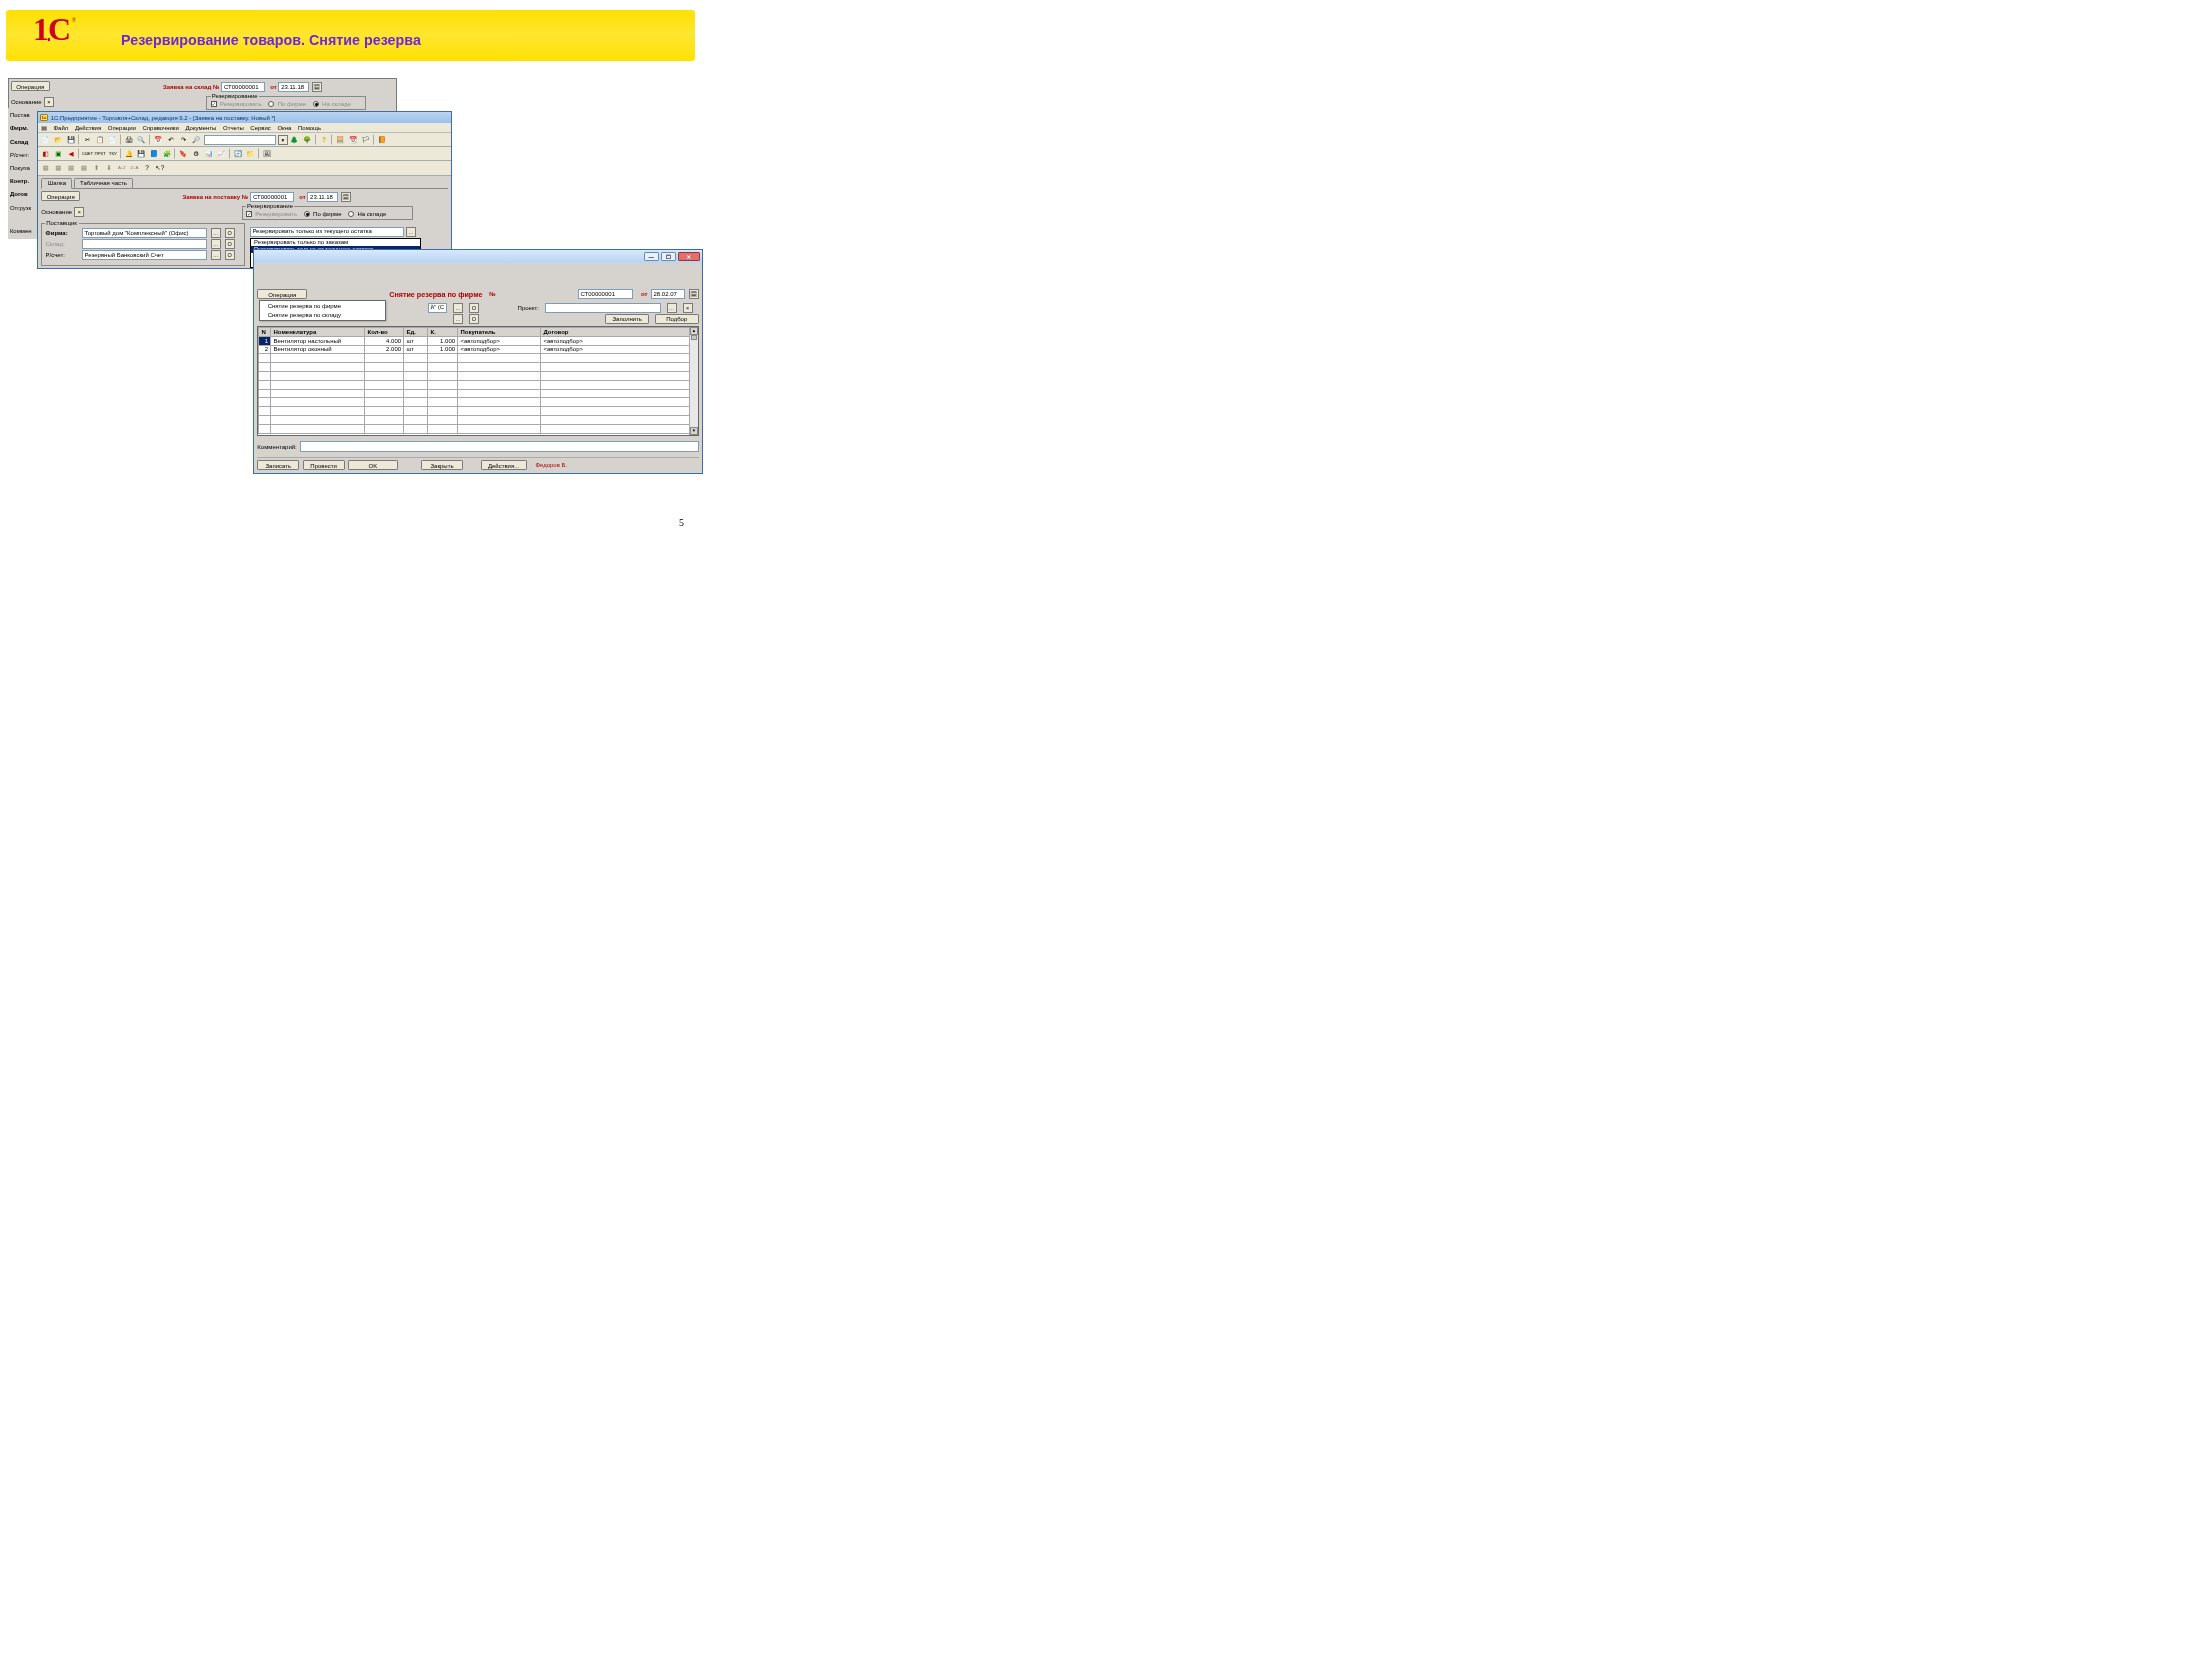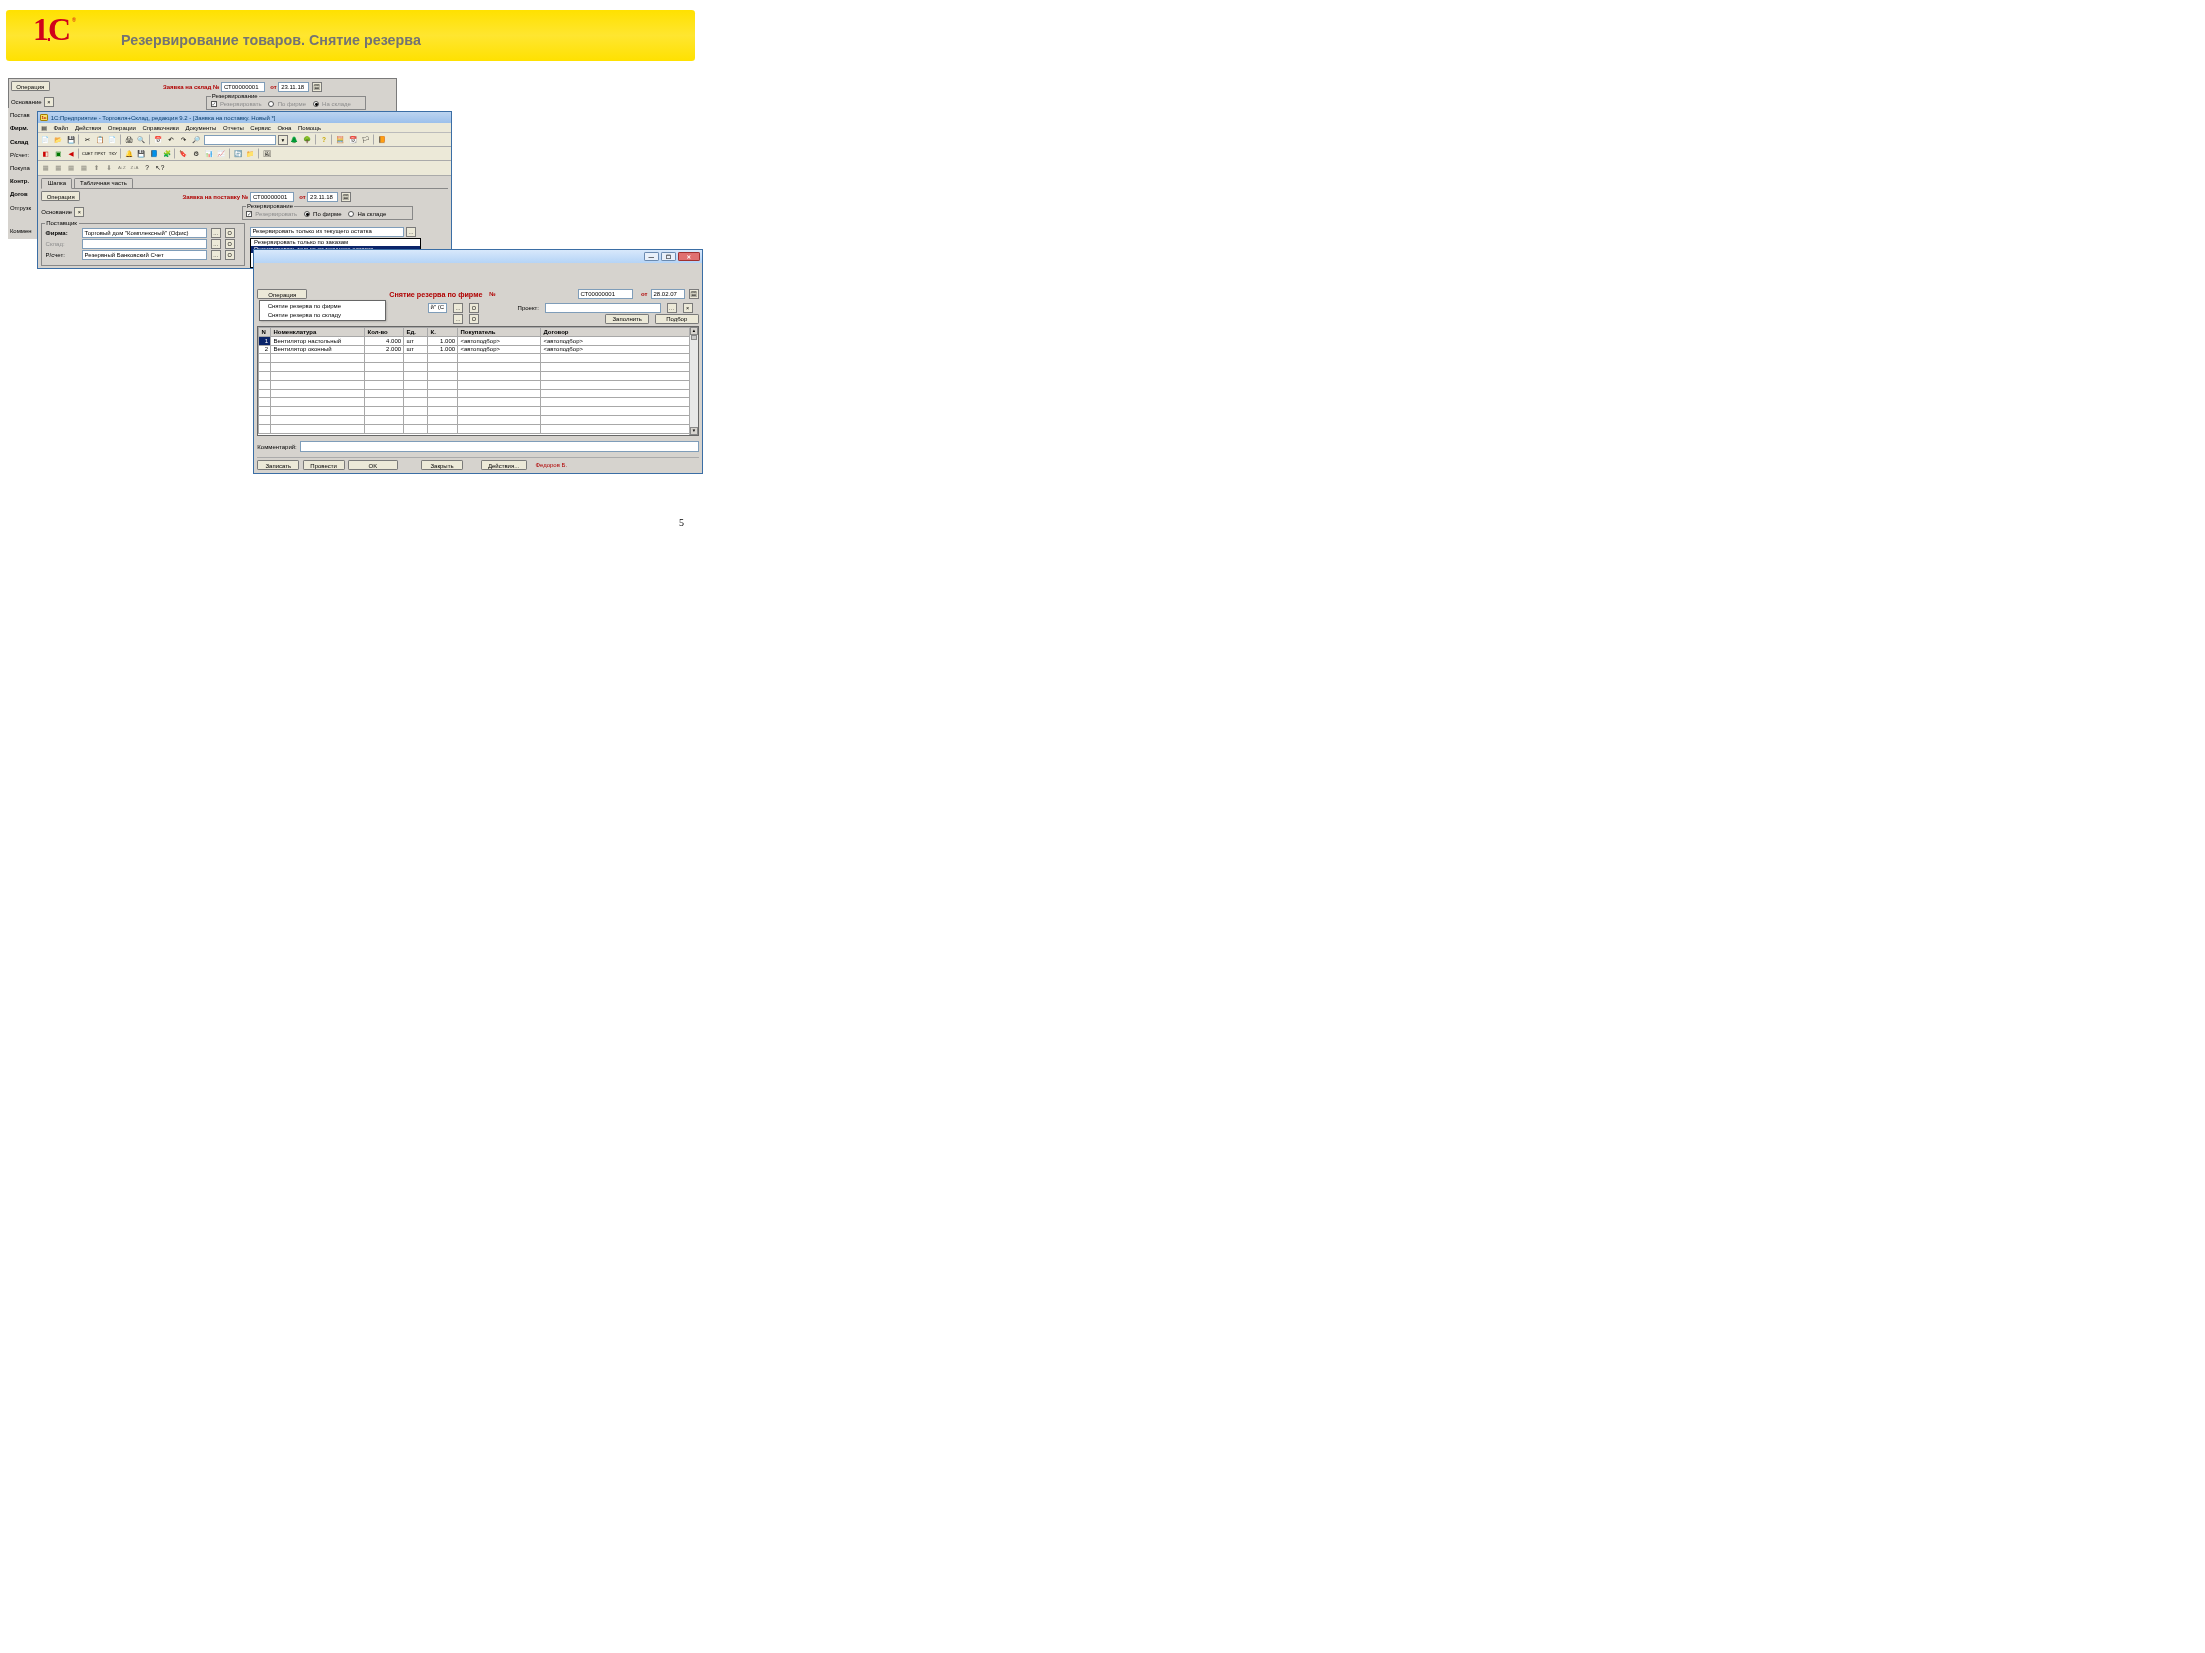--- a/index.html
+++ b/index.html
@@ -52,21 +52,21 @@
     font-size:5.5px;
     color:#d0021b;
     vertical-align: top;
     margin-left:1.1px;
   }
   .banner-title {
     position:absolute;
     left: 121px; top: 32px;
     font-size: 14.3px;
     font-weight: 700;
-    color: #737373;
+    color: #6d28d9;
     z-index:3;
   }
 
   
   .win1 {
     position:absolute;
     left:7.7px; top:78px;
     width: 389px;
     background:#d6d3ce;
     border:0.6px solid #7a7a7a;

